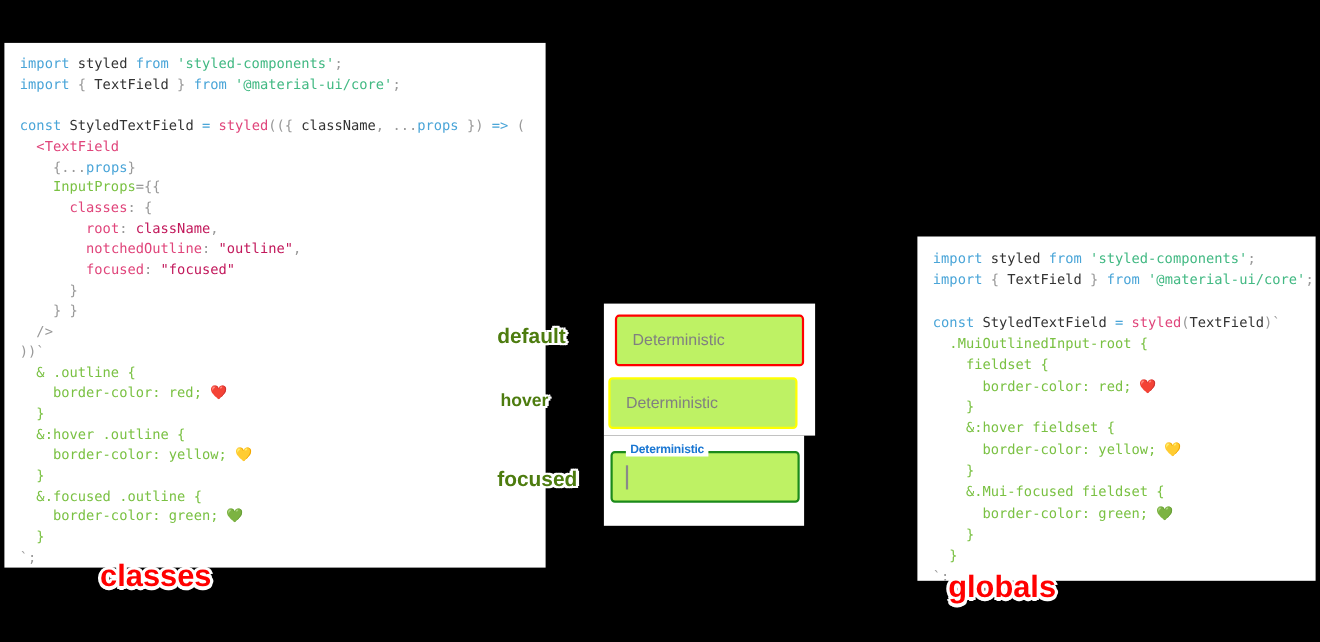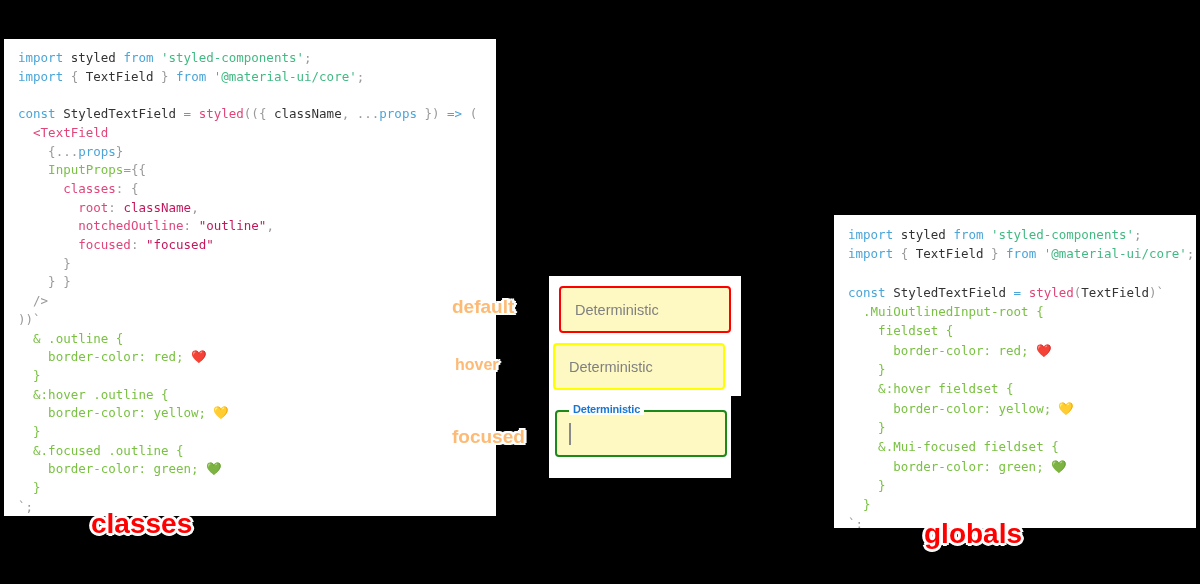--- a/index.html
+++ b/index.html
@@ -76,21 +76,21 @@
     left: 549px;
     top: 396px;
     width: 182px;
     height: 82px;
     background: #ffffff;
   }
 
   .tf {
     position: absolute;
     box-sizing: border-box;
-    background: #fef9c3;
+    background: #bef264;
     border-radius: 4px;
   }
   .tf-label-inside {
     position: absolute;
     left: 14px;
     top: 50%;
     transform: translateY(-50%);
     font-family: "Liberation Sans", sans-serif;
     font-size: 14.5px;
     color: #808080;
@@ -139,21 +139,21 @@
     width: 2px;
     height: 22px;
     background: #8a8a8a;
   }
 
   
   .anno {
     position: absolute;
     font-family: "Liberation Sans", sans-serif;
     font-weight: bold;
-    color: #fdba74;
+    color: #4d7c0f;
     white-space: nowrap;
     text-shadow:
       -2px -2px 0 #fff,  2px -2px 0 #fff,
       -2px  2px 0 #fff,  2px  2px 0 #fff,
       -2px  0   0 #fff,  2px  0   0 #fff,
        0   -2px 0 #fff,  0    2px 0 #fff,
       -3px  0   0 #fff,  3px  0   0 #fff;
   }
   #anno-default { left: 452px; top: 296px; font-size: 19px; }
   #anno-hover   { left: 455px; top: 356px; font-size: 16px; }
@@ -166,21 +166,21 @@
     font-size: 28px;
     color: #ff0000;
     white-space: nowrap;
     text-shadow:
       -2px -2px 0 #fff,  2px -2px 0 #fff,
       -2px  2px 0 #fff,  2px  2px 0 #fff,
       -3px  0   0 #fff,  3px  0   0 #fff,
        0   -3px 0 #fff,  0    3px 0 #fff;
   }
   #caption-classes { left: 91px;  top: 508px; }
-  #caption-globals { left: 924px; top: 518px; }
+  #caption-globals { left: 862px; top: 518px; }
 
   .emoji { font-family: "DejaVu Sans", sans-serif; }
 </style>
 </head>
 <body>
 
 <div class="code-panel" id="panel-classes">
   <div class="code-block"><span class="t-kw">import</span> <span class="t-id">styled</span> <span class="t-kw">from</span> <span class="t-str">'styled-components'</span><span class="t-punc">;</span>
 <span class="t-kw">import</span> <span class="t-punc">{</span> <span class="t-id">TextField</span> <span class="t-punc">}</span> <span class="t-kw">from</span> <span class="t-str">'@material-ui/core'</span><span class="t-punc">;</span>
 

